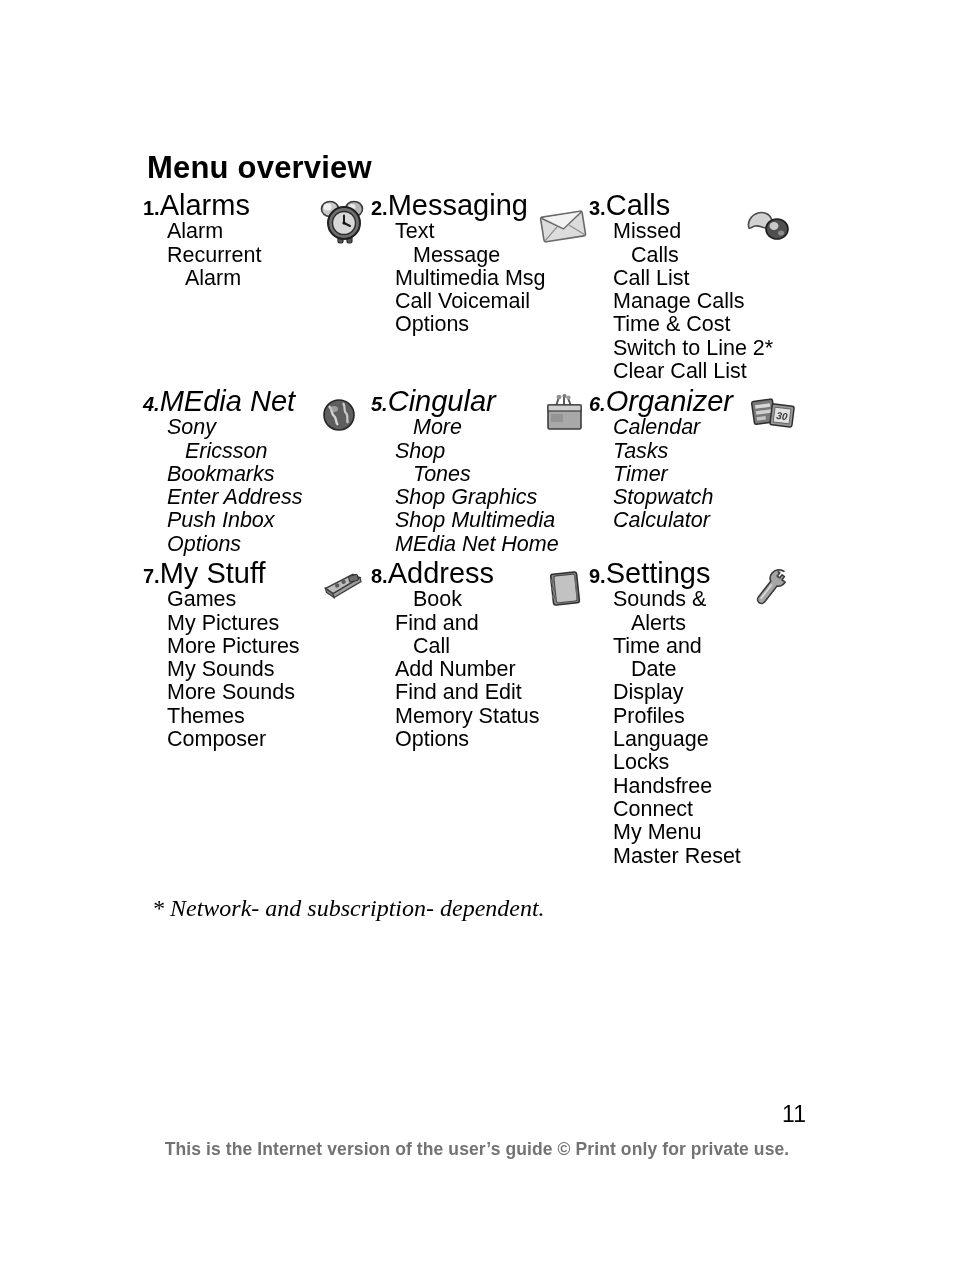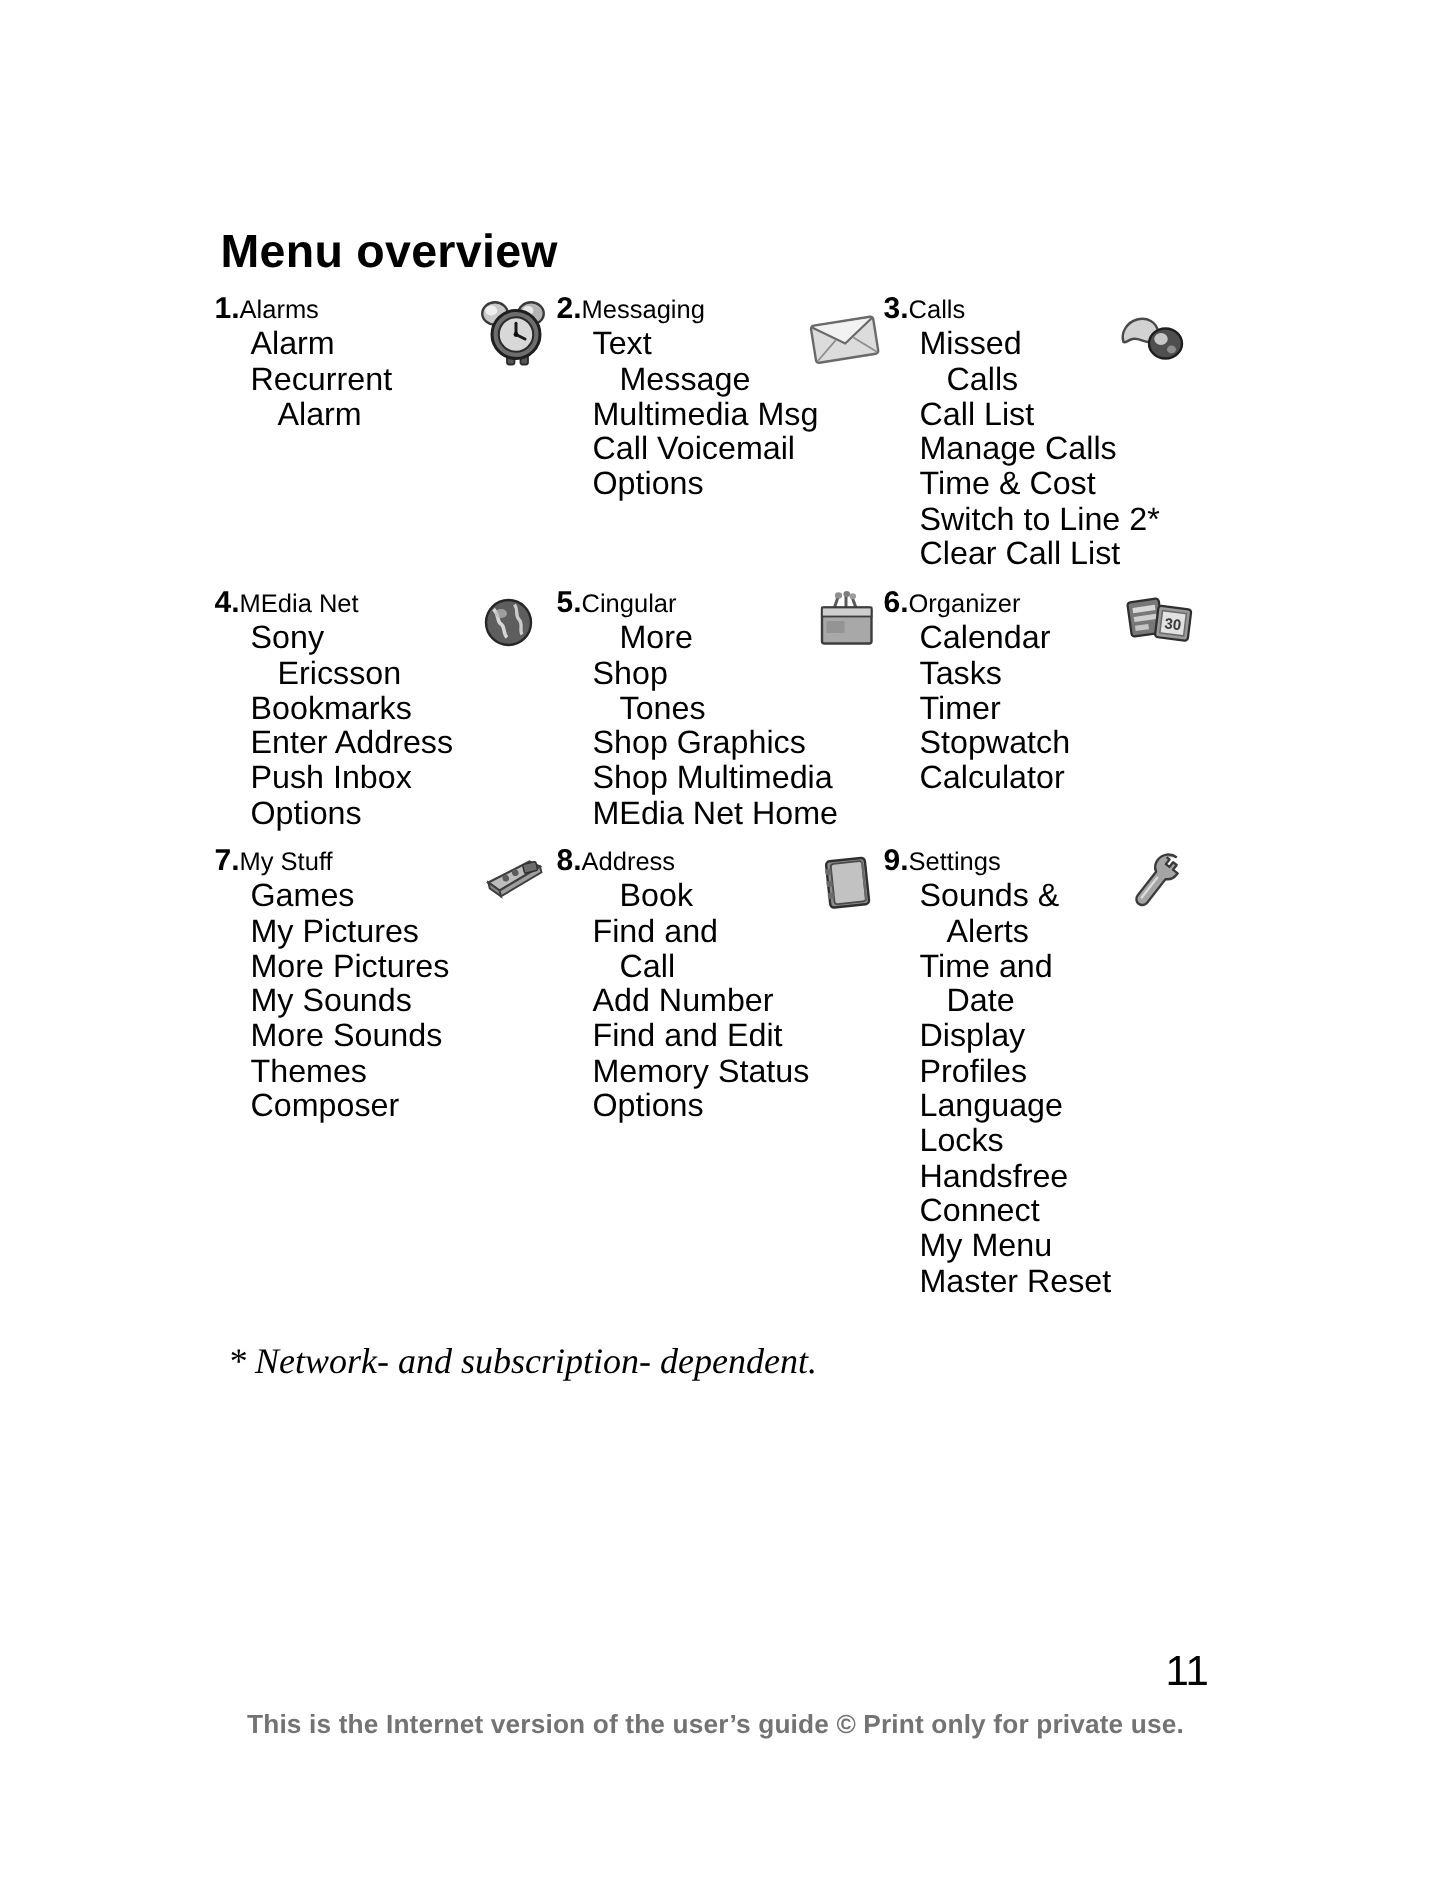--- a/index.html
+++ b/index.html
@@ -44,21 +44,21 @@
     width: 700px;
   }
 
   .menu-row {
     position: relative;
     display: flex;
     flex-direction: row;
     align-items: flex-start;
   }
   .menu-row.row-1 { height: 196px; }
-  .menu-row.row-2 { height: 172px; }
+  .menu-row.row-2 { height: 172px; font-style: italic; }
   .menu-row.row-3 { height: 320px; }
 
   .menu-cell {
     position: relative;
     width: 222px;
     flex: 0 0 222px;
   }
   .menu-cell.cell-1 { width: 228px; flex: 0 0 228px; }
   .menu-cell.cell-2 { width: 218px; flex: 0 0 218px; }
   .menu-cell.cell-3 { width: 250px; flex: 0 0 250px; }
@@ -67,21 +67,21 @@
     display: block;
     white-space: nowrap;
     font-size: 21.5px;
     line-height: 23.3px;
   }
   .cell-num {
     font-weight: bold;
     font-size: 20px;
   }
   .cell-title {
-    font-size: 17px;
+    font-size: 29px;
   }
 
   .cell-items {
     margin: 0;
     padding: 0;
     list-style: none;
   }
   .cell-items li {
     font-size: 21.5px;
     line-height: 23.3px;
@@ -123,21 +123,21 @@
     line-height: 28px;
     white-space: nowrap;
     margin-top: 20px;
   }
 
   
   .page-number {
     position: absolute;
     right: 148px;
     top: 1098px;
-    font-size: 28px;
+    font-size: 23px;
     font-weight: normal;
     line-height: 32px;
   }
 
   
   .page-footer {
     position: absolute;
     left: 0;
     top: 1138px;
     width: 954px;

